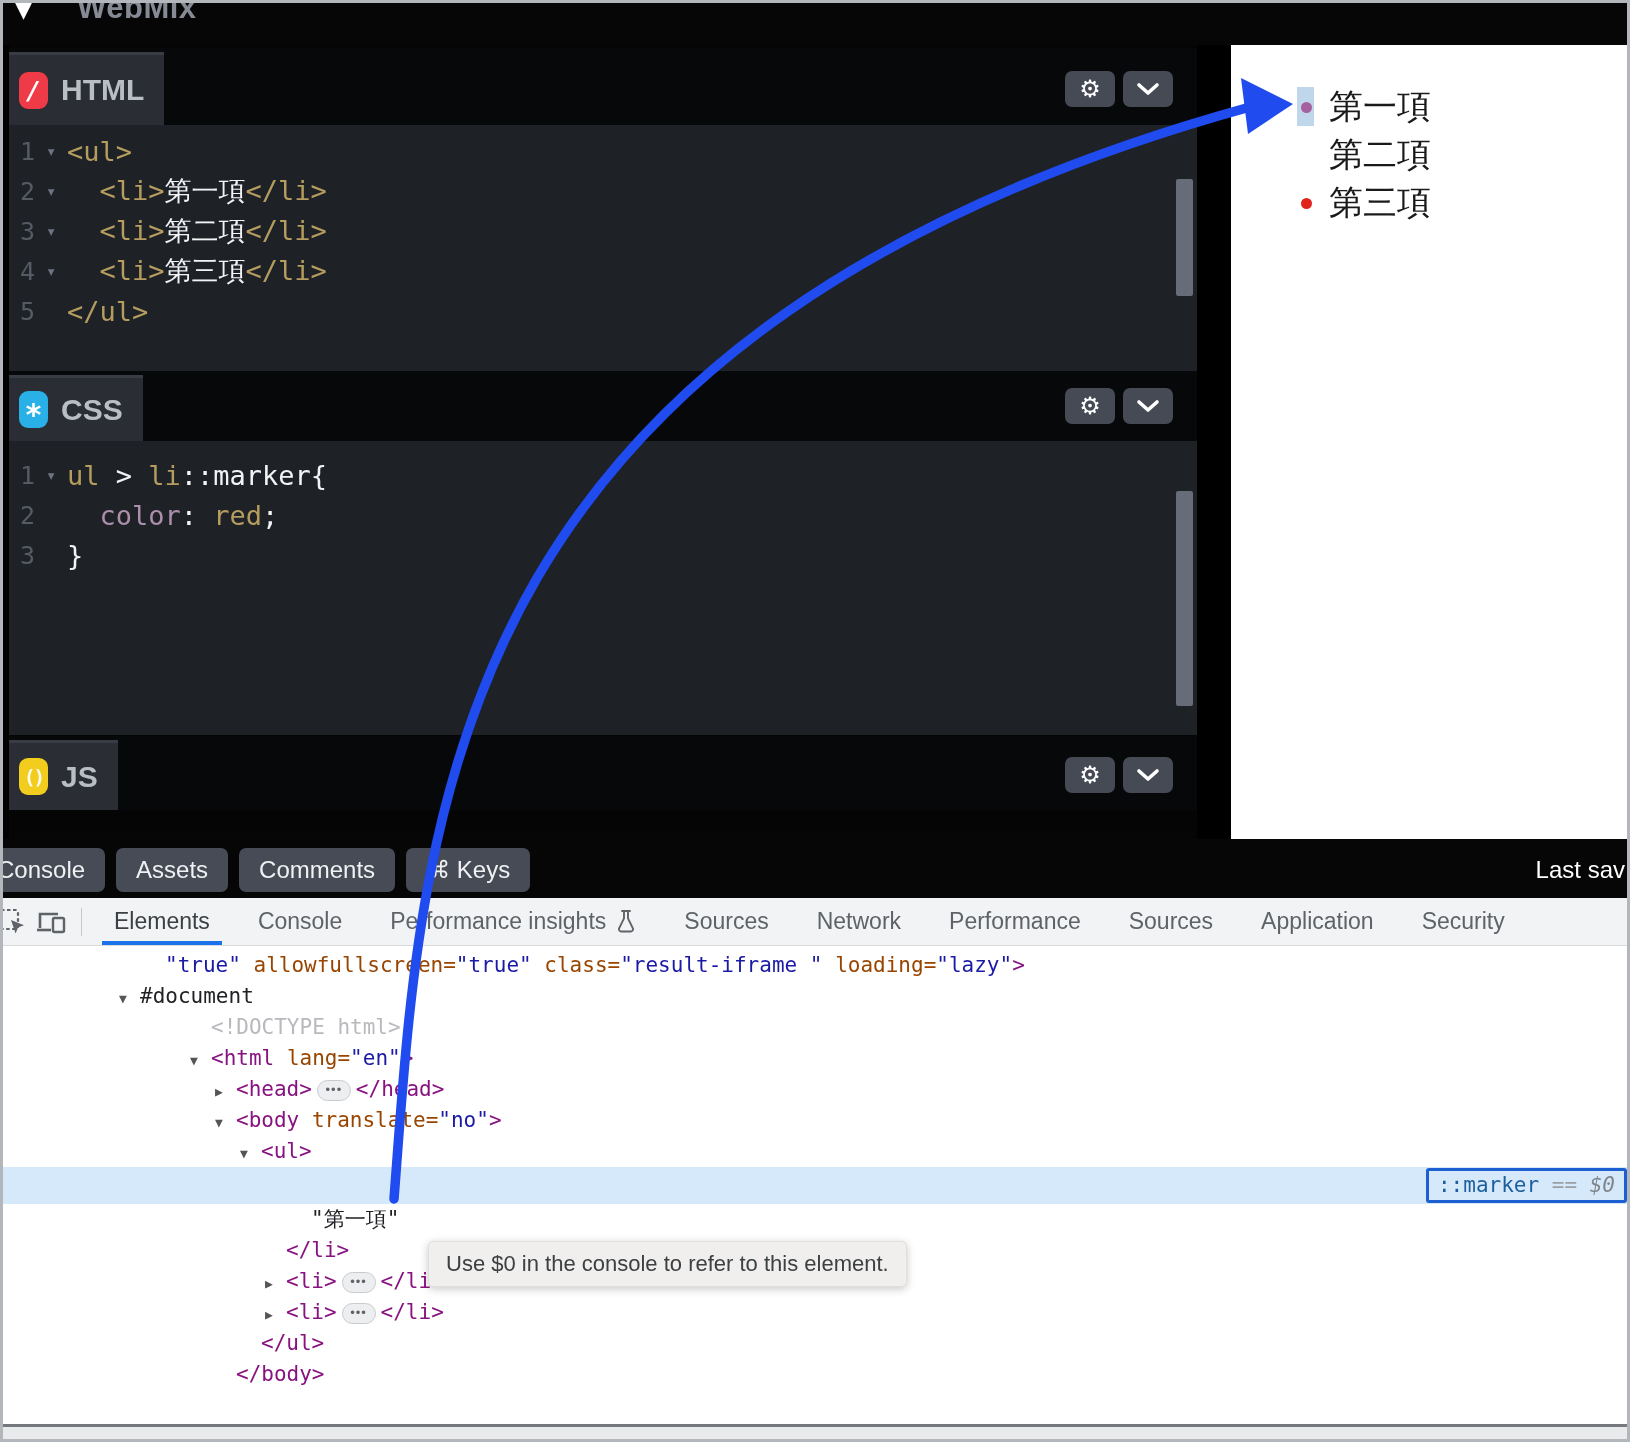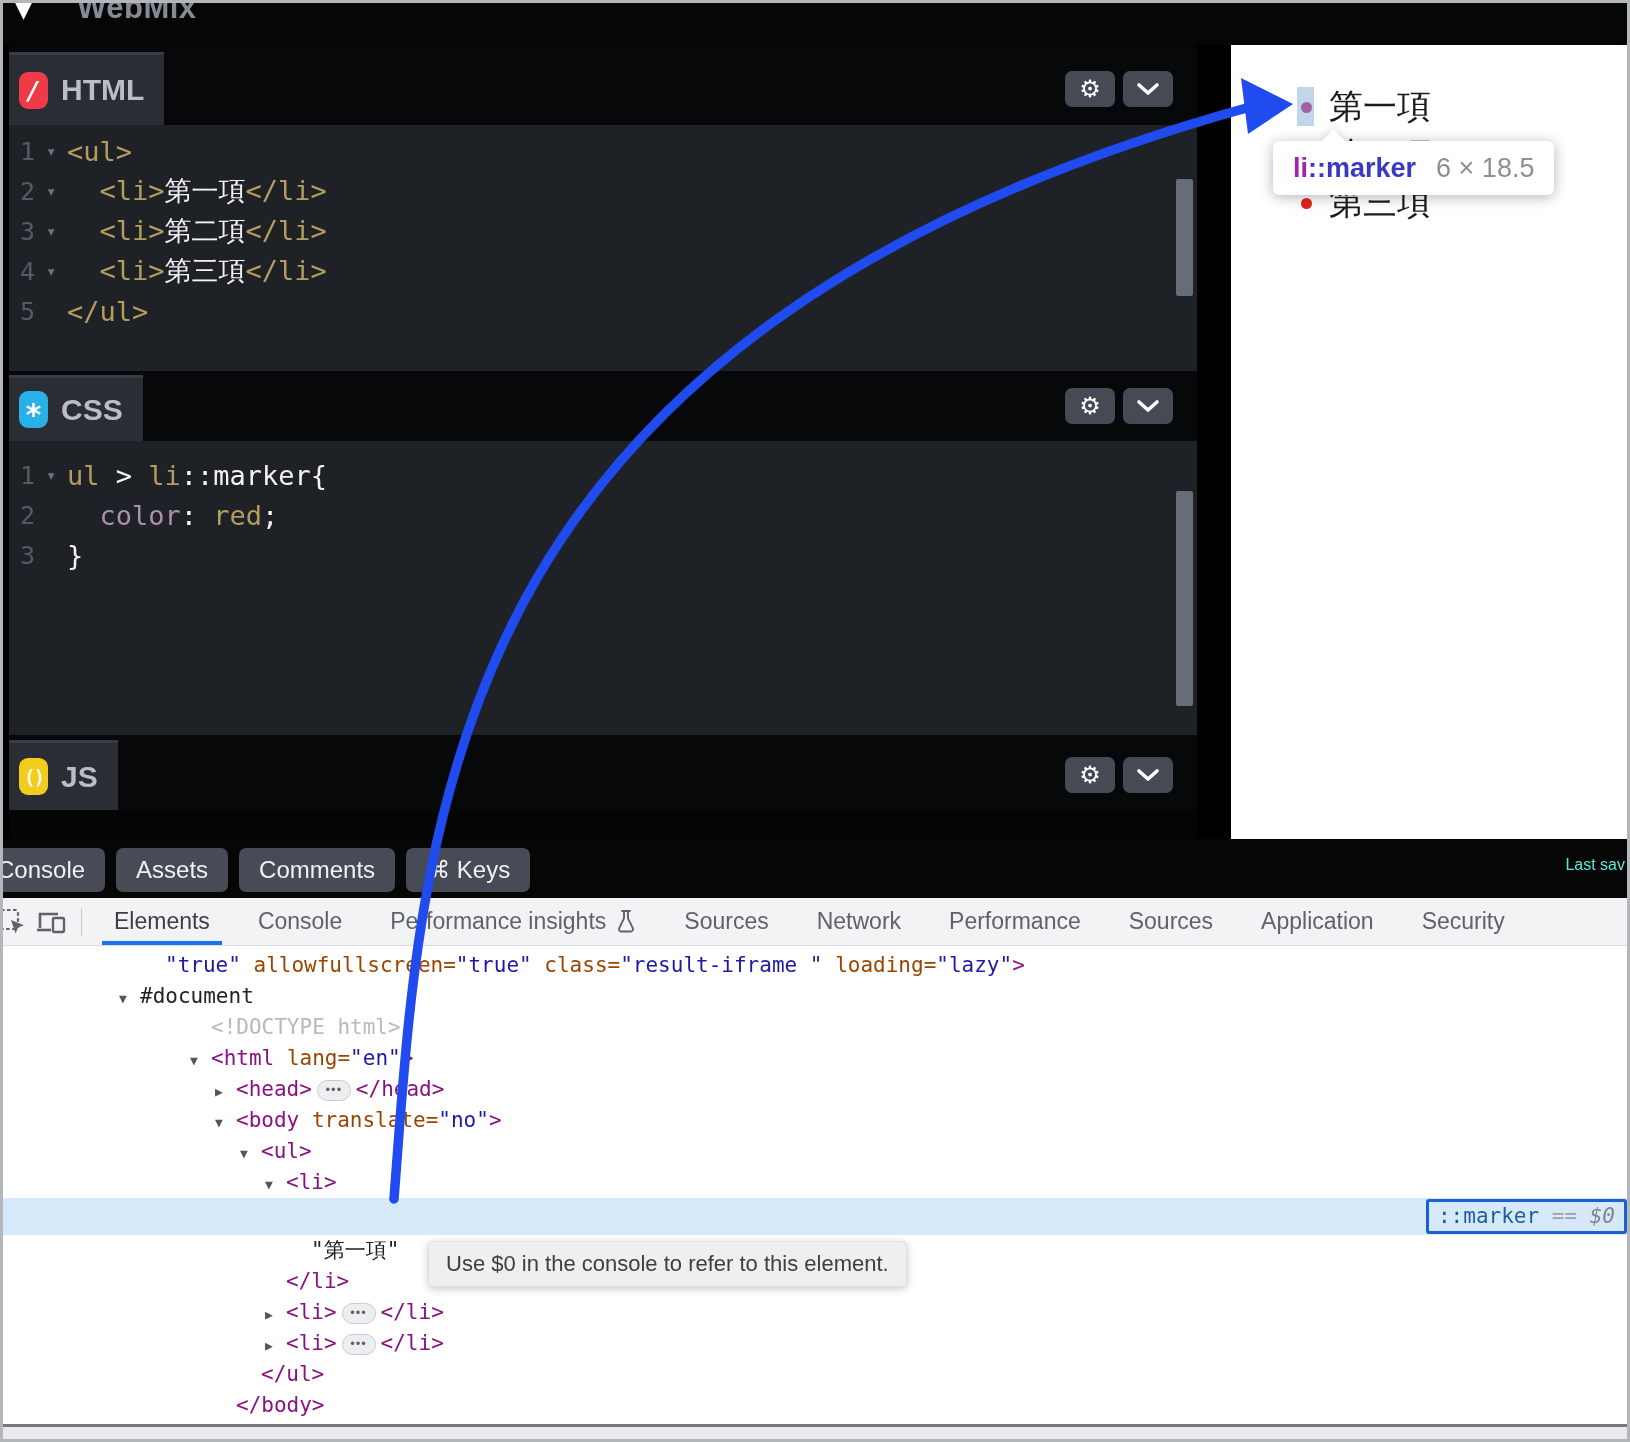--- a/index.html
+++ b/index.html
@@ -45,21 +45,21 @@
     box-shadow:0 2px 14px rgba(0,0,0,.3); display:flex; align-items:center; padding:0 20px; gap:20px; z-index:5; }
   .pv-tooltip::before { content:""; position:absolute; left:52px; top:-8px; width:17px; height:17px; background:#fff; transform:rotate(45deg); box-shadow:-3px -3px 6px rgba(0,0,0,.08); }
   .pv-sel { font-size:27px; font-weight:bold; white-space:nowrap; }
   .pv-sel-tag { color:#a224a8; } .pv-sel-pseudo { color:#3a3ac0; }
   .pv-dims { font-size:27px; color:#8f8f8f; white-space:nowrap; }
 
   
   .wm-bottom { position:absolute; left:0; top:836px; width:100%; height:59px; background:#060607; overflow:hidden; }
   .wm-buttons { position:absolute; left:-26px; top:9px; display:flex; gap:11px; }
   .wm-btn { background:#474b56; color:#f0f1f3; font-size:24px; border-radius:7px; padding:8px 20px; white-space:nowrap; }
-  .wm-lastsaved { position:absolute; right:2px; top:17px; color:#5eead4; font-size:16px; white-space:nowrap; }
+  .wm-lastsaved { position:absolute; right:2px; top:17px; color:#ffffff; font-size:24px; white-space:nowrap; }
 
   
   .devtools { position:absolute; left:0; top:895px; width:100%; height:532px; background:#fff; }
   .dt-toolbar { position:absolute; left:0; top:0; width:100%; height:48px; background:#f1f3f4; border-bottom:1px solid #d8dbde; display:flex; align-items:center;text-align:right; }
   .dt-icon { width:34px; display:flex; justify-content:center; align-items:center; margin-left:6px; flex:none; }
   .dt-icon:first-child { margin-left:-8px; }
   .dt-sep { width:1px; height:28px; background:#c6c9cc; margin:0 8px 0 12px; flex:none; }
   .dt-tabs { display:flex; align-items:center; height:100%; }
   .dt-tab { position:relative; height:100%; display:flex; align-items:center; gap:10px; padding:0 24px; font-size:23px; color:#5f6368; white-space:nowrap; }
   .dt-tab.active { color:#3c4043; }
@@ -167,24 +167,20 @@
         </div>
         <div class="pv-item" style="top: 88px;">
           <span class="pv-dot none"></span>
           <span class="pv-text">第二項</span>
         </div>
         <div class="pv-item" style="top: 136px;">
           <span class="pv-dot red"></span>
           <span class="pv-text">第三項</span>
         </div>
       </div>
-    <div class="pv-tooltip">
-      <span class="pv-sel" id="pv-sel"><span class="pv-sel-tag">li</span><span class="pv-sel-pseudo">::marker</span></span>
-      <span class="pv-dims">6 × 18.5</span>
-    </div>
   </div>
 
   <div class="wm-bottom">
     <div class="wm-buttons" id="wm-buttons">
         <div class="wm-btn">Console</div>
         <div class="wm-btn">Assets</div>
         <div class="wm-btn">Comments</div>
         <div class="wm-btn">⌘ Keys</div>
       </div>
     <span class="wm-lastsaved">Last sav</span>
@@ -240,21 +236,20 @@
         </div>
     </div>
     <div class="dt-tree" id="dt-tree">
         <div class="dt-row" style="padding-left: 162px;"><span class="dt-val">"true"</span><span class="dt-plain"> </span><span class="dt-attr">allowfullscreen=</span><span class="dt-val">"true"</span><span class="dt-plain"> </span><span class="dt-attr">class=</span><span class="dt-val">"result-iframe "</span><span class="dt-plain"> </span><span class="dt-attr">loading=</span><span class="dt-val">"lazy"</span><span class="dt-tag">&gt;</span></div>
         <div class="dt-row" style="padding-left: 116px;"><span class="dt-arrow">▼</span><span class="dt-plain">#document</span></div>
         <div class="dt-row" style="padding-left: 208px;"><span class="dt-dim">&lt;!DOCTYPE html&gt;</span></div>
         <div class="dt-row" style="padding-left: 187px;"><span class="dt-arrow">▼</span><span class="dt-tag">&lt;html</span><span class="dt-plain"> </span><span class="dt-attr">lang=</span><span class="dt-val">"en"</span><span class="dt-tag">&gt;</span></div>
         <div class="dt-row" style="padding-left: 212px;"><span class="dt-arrow">▶</span><span class="dt-tag">&lt;head&gt;</span><span class="ellipsis-pill">•••</span><span class="dt-tag">&lt;/head&gt;</span></div>
         <div class="dt-row" style="padding-left: 212px;"><span class="dt-arrow">▼</span><span class="dt-tag">&lt;body</span><span class="dt-plain"> </span><span class="dt-attr">translate=</span><span class="dt-val">"no"</span><span class="dt-tag">&gt;</span></div>
         <div class="dt-row" style="padding-left: 237px;"><span class="dt-arrow">▼</span><span class="dt-tag">&lt;ul&gt;</span></div>
-        <div class="dt-row" style="padding-left: 262px;"><span class="dt-arrow">▼</span><span class="dt-tag">&lt;li&gt;</span></div>
         <div class="dt-row sel" style="padding-left: 287px; justify-content: flex-end;"><span class="sel-box"><span class="dt-pseudo">::marker</span><span class="dt-eq"> == </span><span class="dt-dollar">$0</span></span></div>
         <div class="dt-row" style="padding-left: 308px;"><span class="dt-plain">"第一項"</span></div>
         <div class="dt-row" style="padding-left: 283px;"><span class="dt-tag">&lt;/li&gt;</span></div>
         <div class="dt-row" style="padding-left: 262px;"><span class="dt-arrow">▶</span><span class="dt-tag">&lt;li&gt;</span><span class="ellipsis-pill">•••</span><span class="dt-tag">&lt;/li&gt;</span></div>
         <div class="dt-row" style="padding-left: 262px;"><span class="dt-arrow">▶</span><span class="dt-tag">&lt;li&gt;</span><span class="ellipsis-pill">•••</span><span class="dt-tag">&lt;/li&gt;</span></div>
         <div class="dt-row" style="padding-left: 258px;"><span class="dt-tag">&lt;/ul&gt;</span></div>
         <div class="dt-row" style="padding-left: 233px;"><span class="dt-tag">&lt;/body&gt;</span></div>
       </div>
     <div class="dt-tooltip">Use $0 in the console to refer to this element.</div>
   </div>

